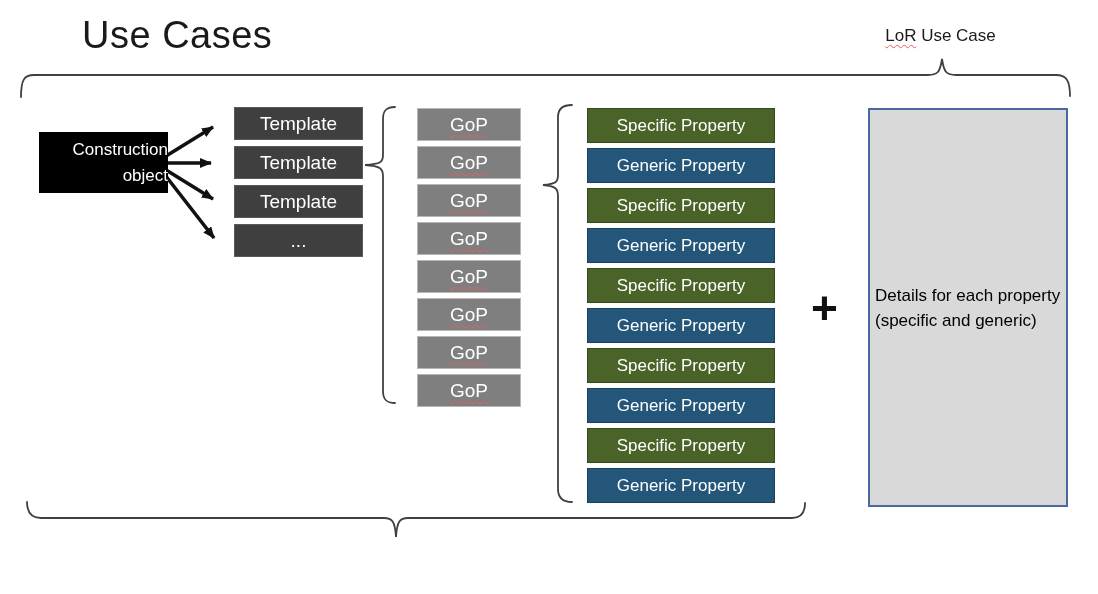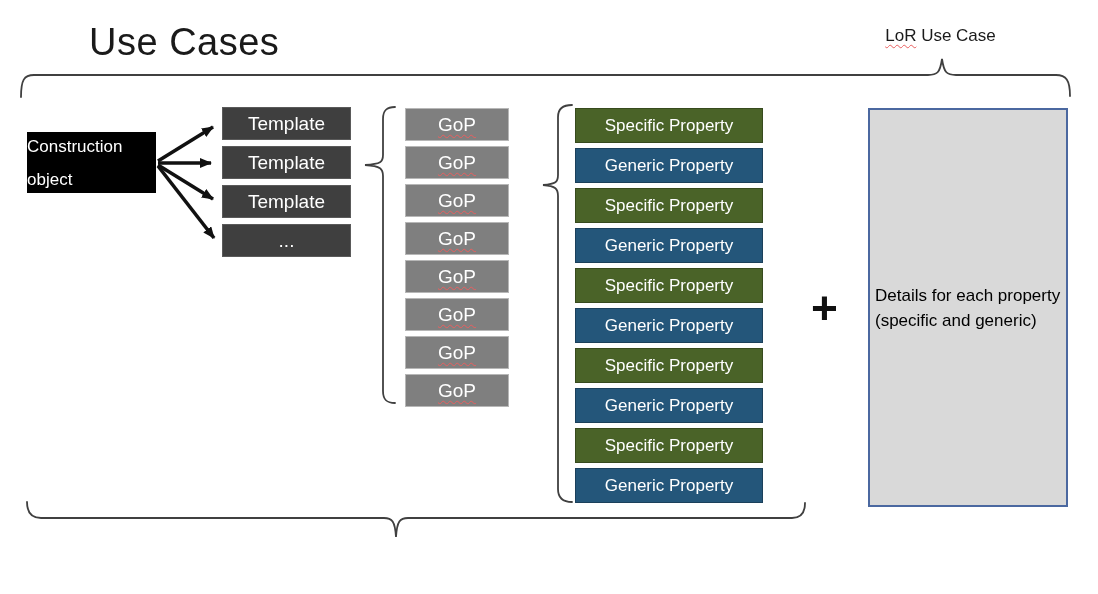--- a/index.html
+++ b/index.html
@@ -16,43 +16,43 @@
     position: absolute; left: 0; top: 0; width: 1098px; height: 594px;
     pointer-events: none;
   }
   .brace { fill: none; stroke: var(--brace-stroke, #404040); stroke-width: 1.8; stroke-linecap: round; }
   .arrow { stroke: var(--arrow-color, #111111); stroke-width: 3.6; }
   #ah path { fill: var(--arrow-color, #111111); }
 
   .slide-title {
     position: absolute; left: 78px; top: 10px;
     font-size: 38px; font-weight: 300; letter-spacing: 0.5px;
-    color: var(--text-color, #1a1a1a); margin: 11px;
+    color: var(--text-color, #1a1a1a); margin: 4px;
   }
   .annot { position: absolute; font-size: 17px; text-align: center; color: var(--text-color, #1a1a1a); }
   .lor-label  { left: 858px; top: 26px;  width: 165px; }
   .link-label { left: 313px; top: 545px; width: 165px; }
 
   .squiggle {
     text-decoration-line: underline;
     text-decoration-style: wavy;
     text-decoration-color: var(--squiggle, #e85f5f);
     text-decoration-thickness: 1px;
     text-underline-offset: 3px;
   }
 
   .box {
     position: absolute; box-sizing: border-box;
     display: flex; align-items: center; justify-content: center;
-    text-align: left; color: var(--box-text, #ffffff);
+    text-align: right; color: var(--box-text, #ffffff); margin-left: 12px;
   }
   .construction-box {
     left: 27px; top: 132px; width: 129px; height: 61px;
     background: var(--construction-fill, #000000);
-    font-size: 17px; line-height: 33px;
+    font-size: 17px; line-height: 26px;
   }
   .template-box {
     left: 222px; width: 129px; height: 33px;
     background: var(--template-fill, #3f3f3f);
     border: 1px solid var(--template-border, #5a5a5a);
     font-size: 19px;
   }
   .gop-box {
     left: 405px; width: 104px; height: 33px;
     background: var(--gop-fill, #7f7f7f);

